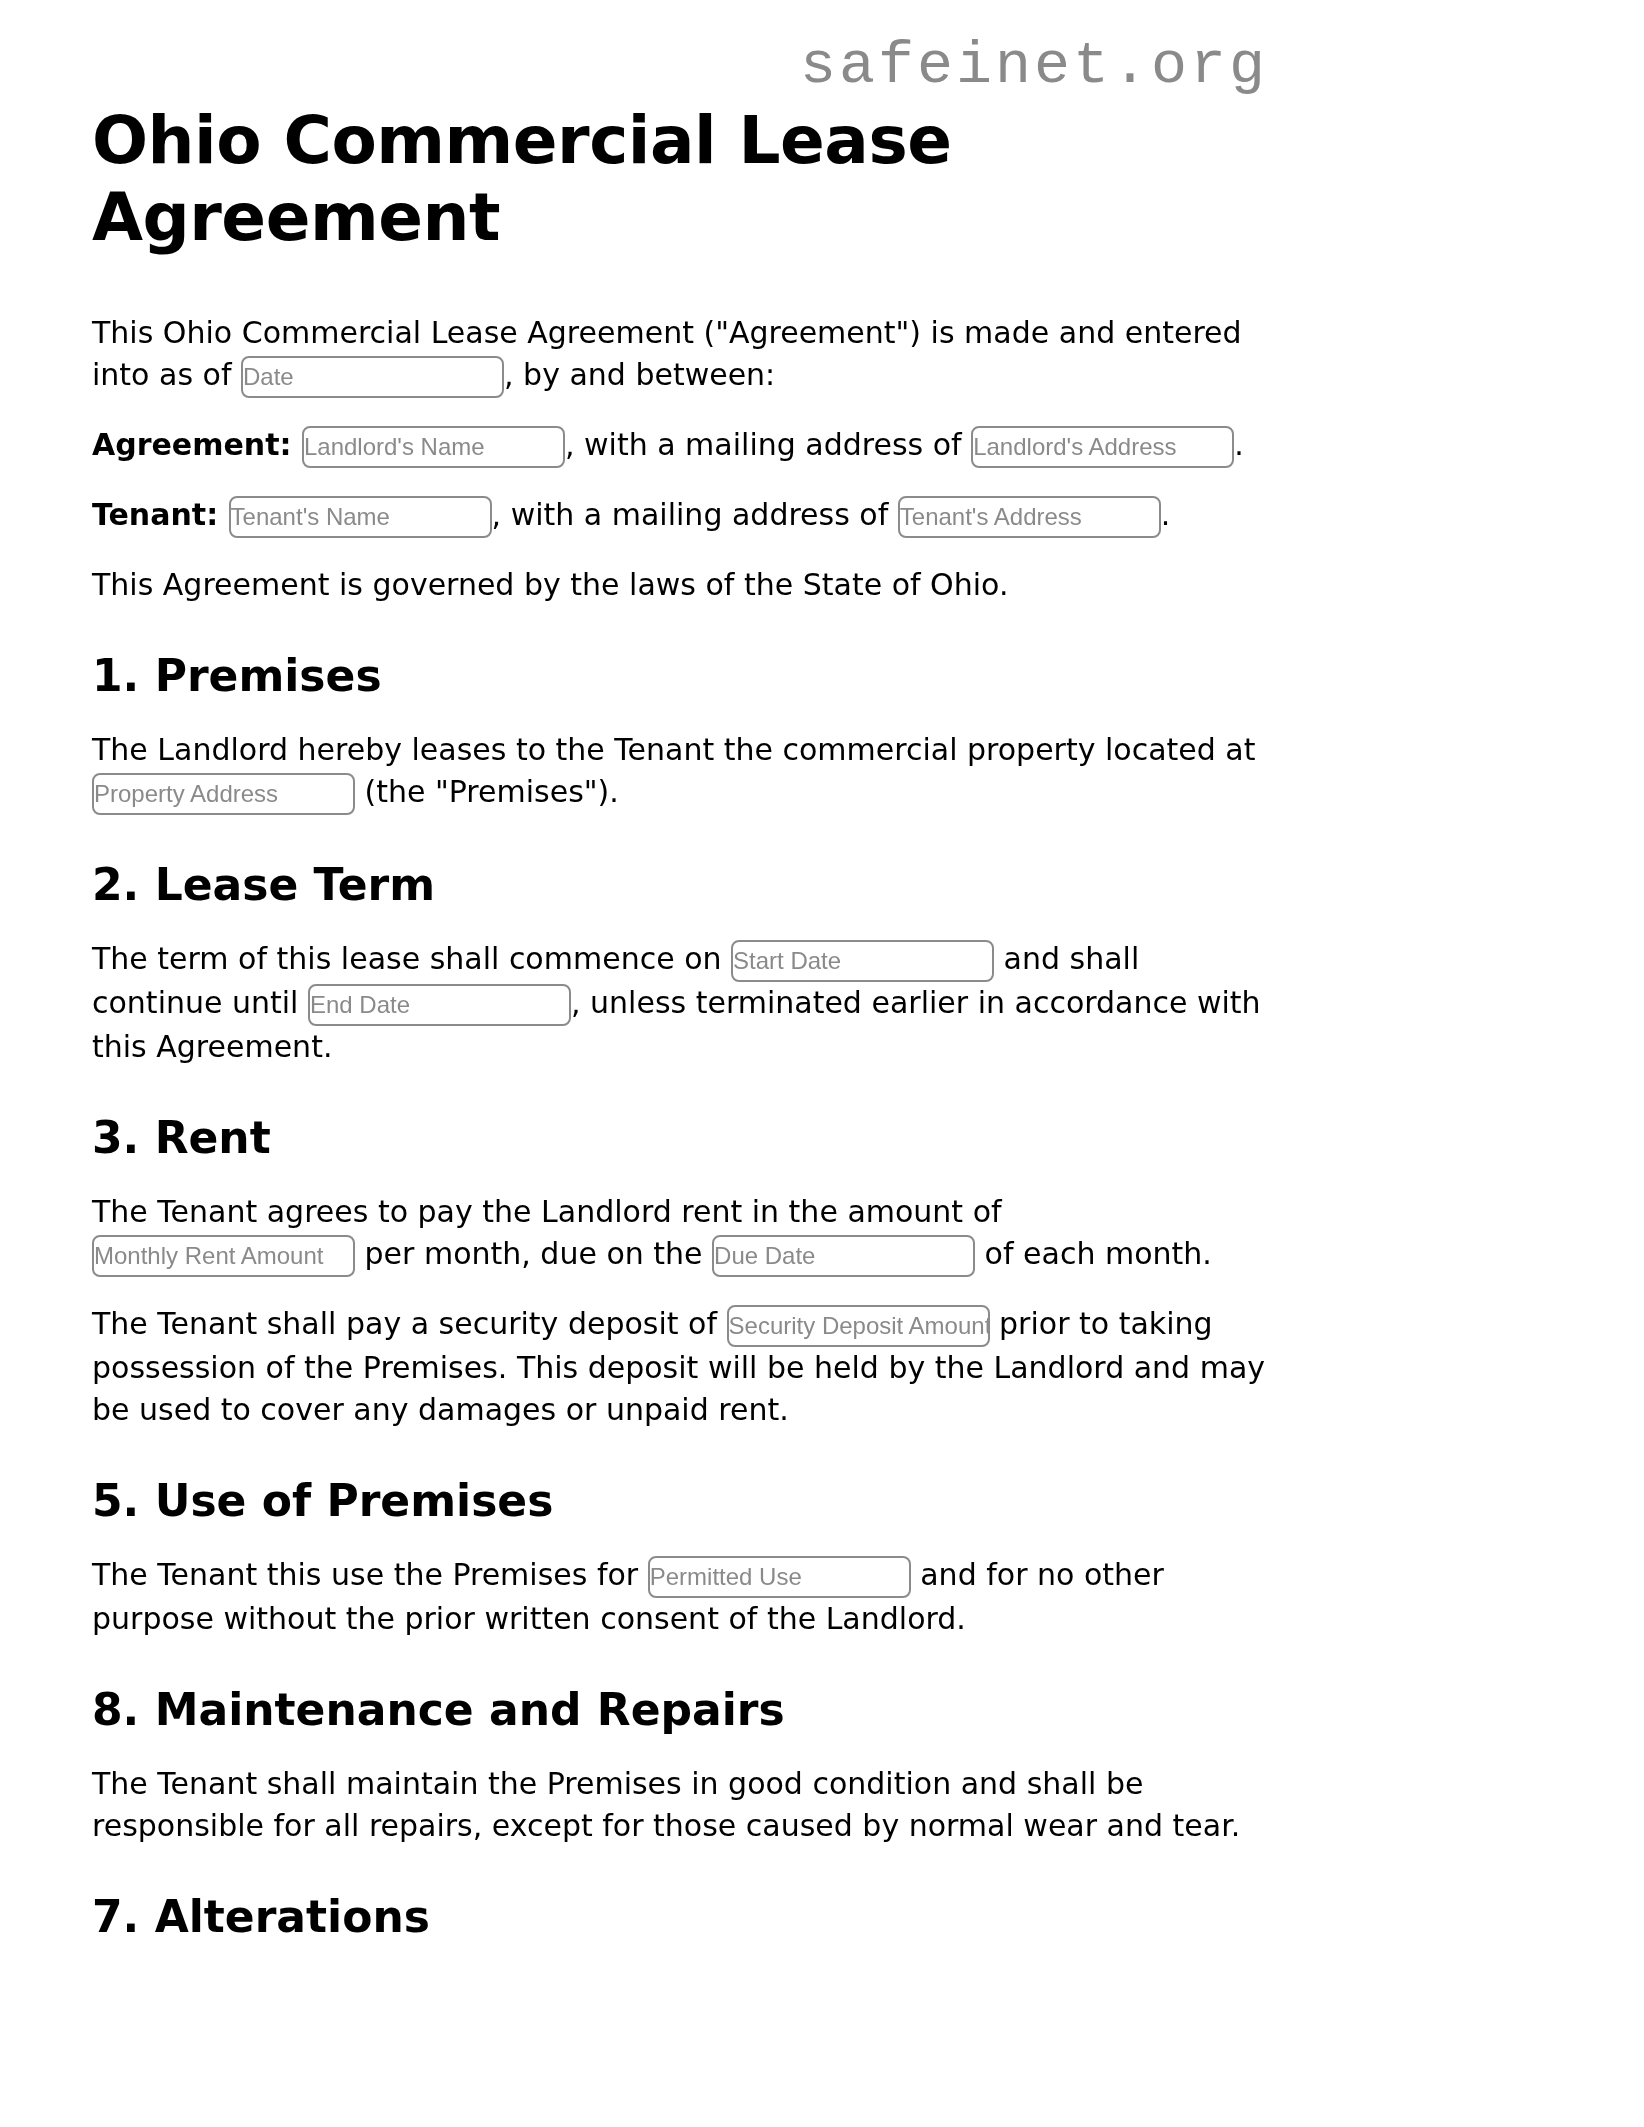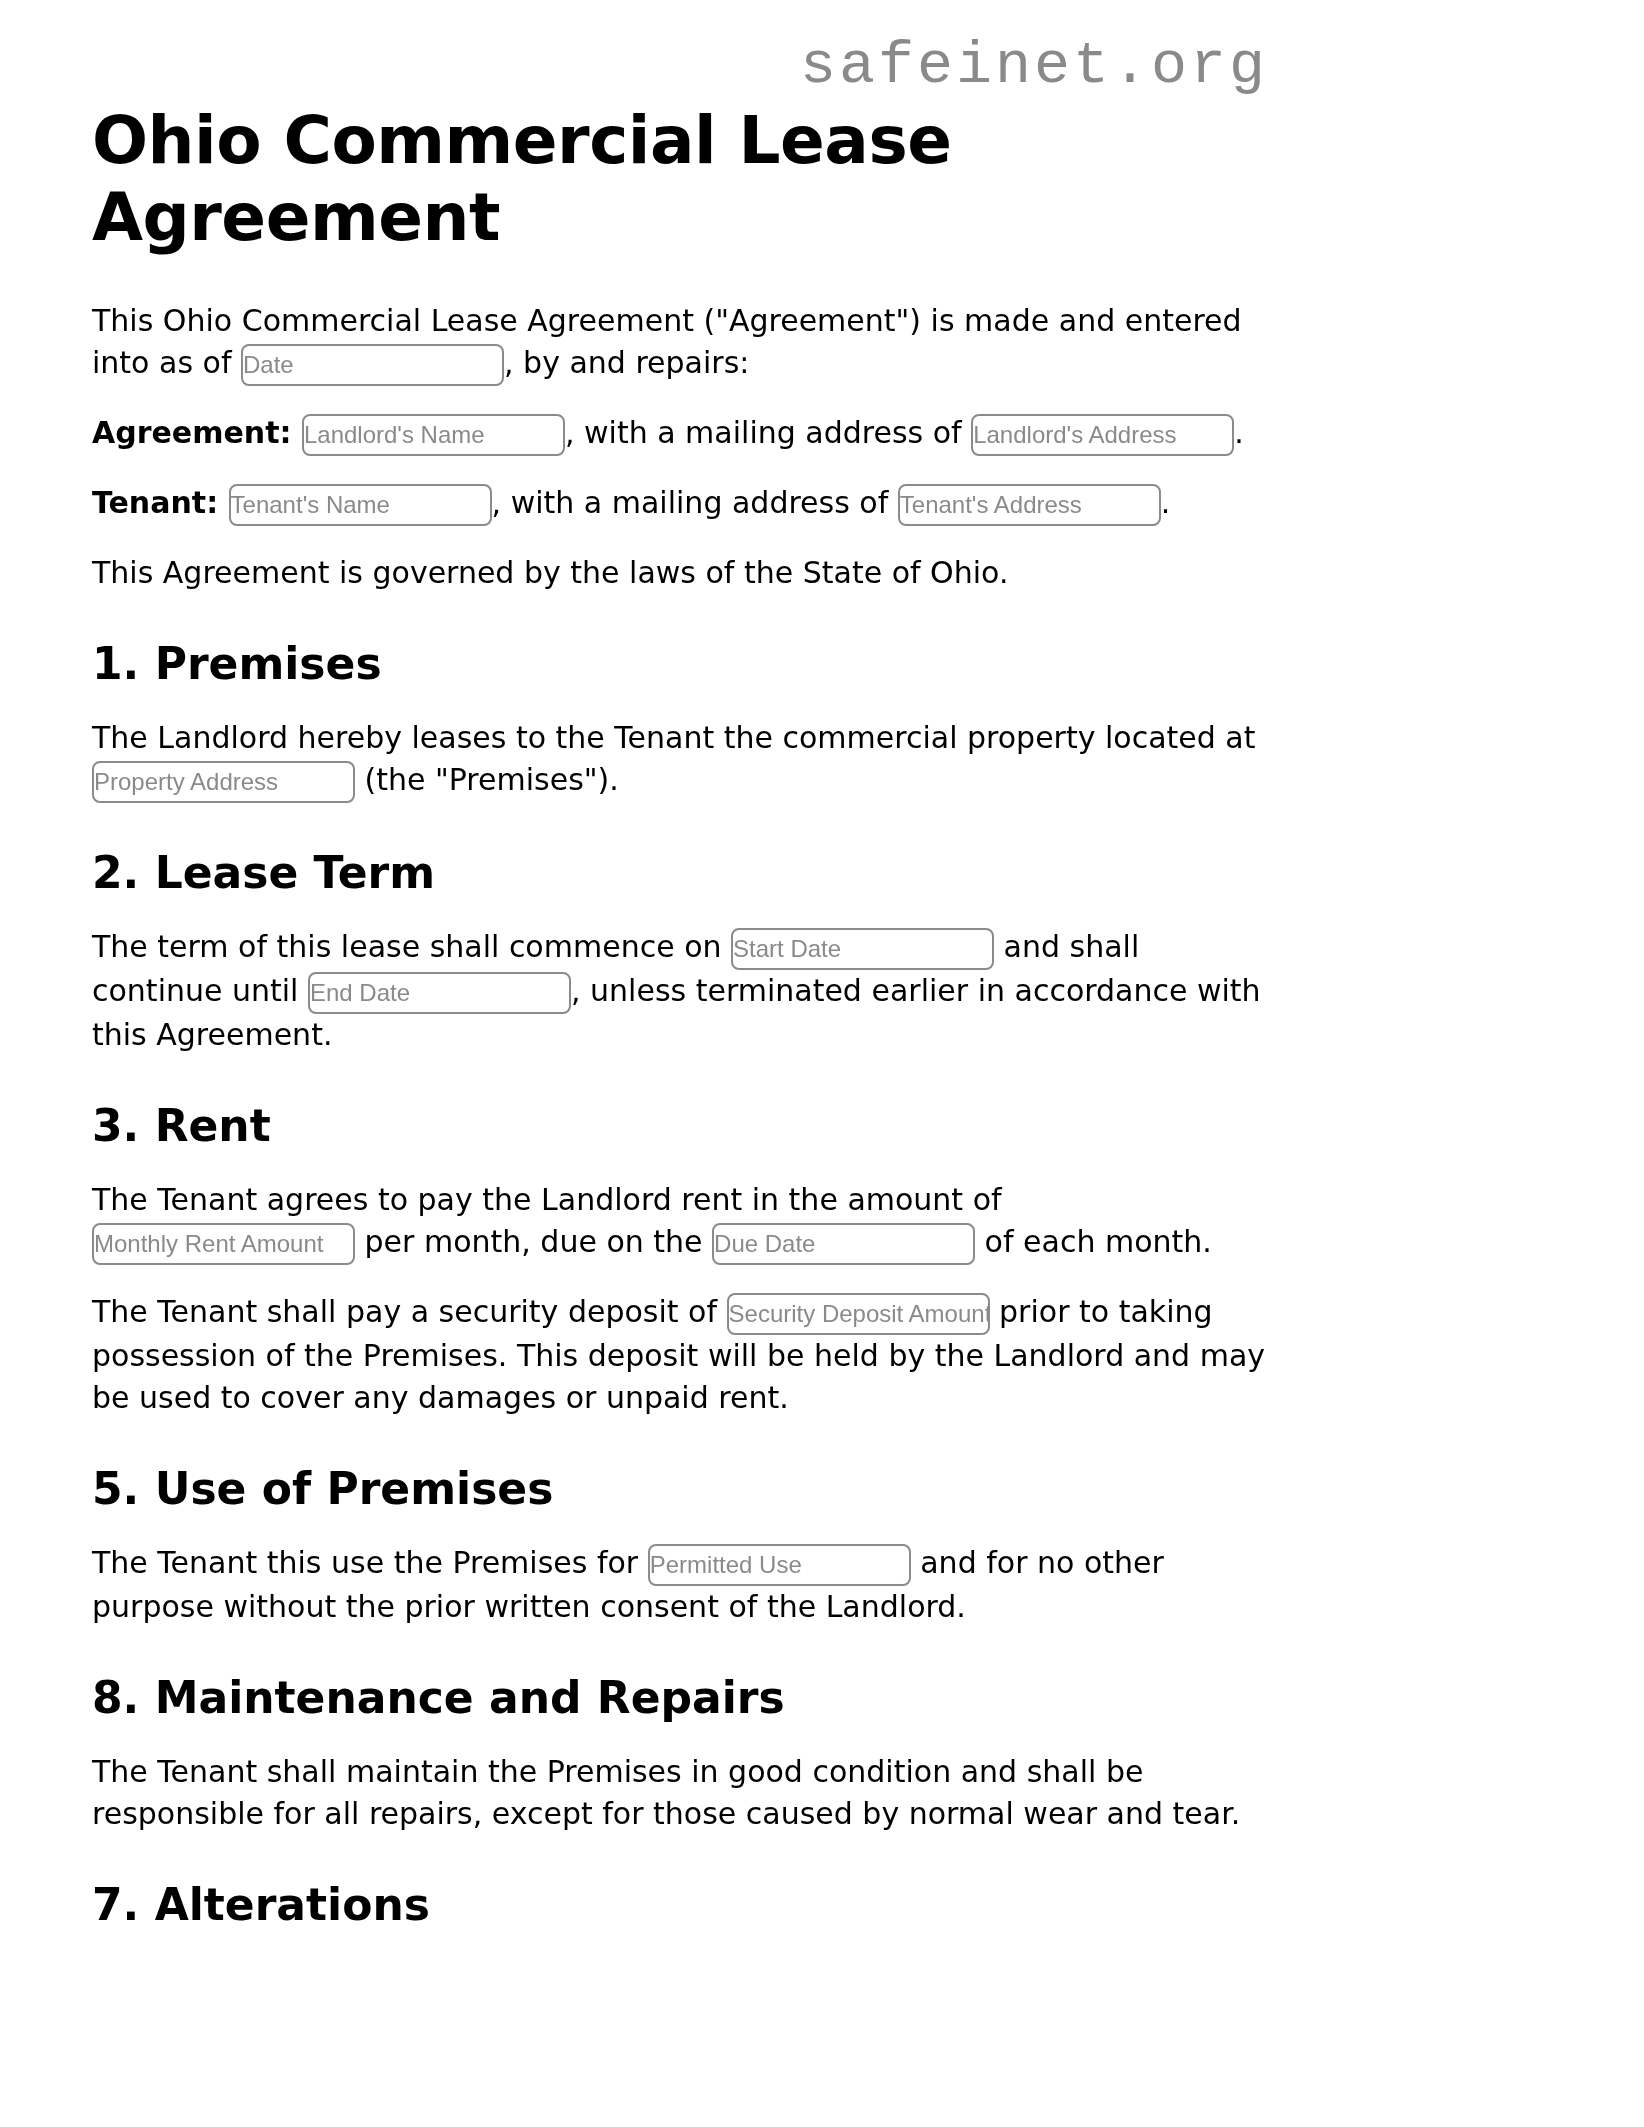--- a/index.html
+++ b/index.html
@@ -25,21 +25,21 @@
     font-size: 60px;
     line-height: 1;
     letter-spacing: 3px;
     color: #8a8a8a;
     margin: 12px 0 0 0;
     white-space: nowrap;
   }
   h1 {
     font-size: 66px;
     font-weight: bold;
-    margin: 6px 0 44px 0;
+    margin: 6px 0 56px 0;
     letter-spacing: -0.5px;
   }
   h2 {
     font-size: 44px;
     font-weight: bold;
     margin: 44px 0 28px 0;
   }
   p {
     margin: 26px 0;
     line-height: 1.4;
@@ -67,21 +67,21 @@
 </style>
 </head>
 <body>
 
 <div class="page">
 
   <div class="watermark">safeinet.org</div>
 
   <h1>Ohio Commercial Lease Agreement</h1>
 
-  <p><span>This Ohio Commercial Lease Agreement ("Agreement") is made and entered into as of </span><input class="field" type="text" placeholder="Date" style=""><span>, by and repairs:</span></p>
+  <p><span>This Ohio Commercial Lease Agreement ("Agreement") is made and entered into as of </span><input class="field" type="text" placeholder="Date" style=""><span>, by and between:</span></p>
 
   <p><strong>Agreement: </strong><input class="field" type="text" placeholder="Landlord's Name" style=""><span>, with a mailing address of </span><input class="field" type="text" placeholder="Landlord's Address" style=""><span>.</span></p>
 
   <p><strong>Tenant: </strong><input class="field" type="text" placeholder="Tenant's Name" style=""><span>, with a mailing address of </span><input class="field" type="text" placeholder="Tenant's Address" style=""><span>.</span></p>
 
   <p>This Agreement is governed by the laws of the State of Ohio.</p>
 
   <h2>1. Premises</h2>
   <p><span>The Landlord hereby leases to the Tenant the commercial property located at </span><input class="field" type="text" placeholder="Property Address" style=""><span> (the "Premises").</span></p>
 

